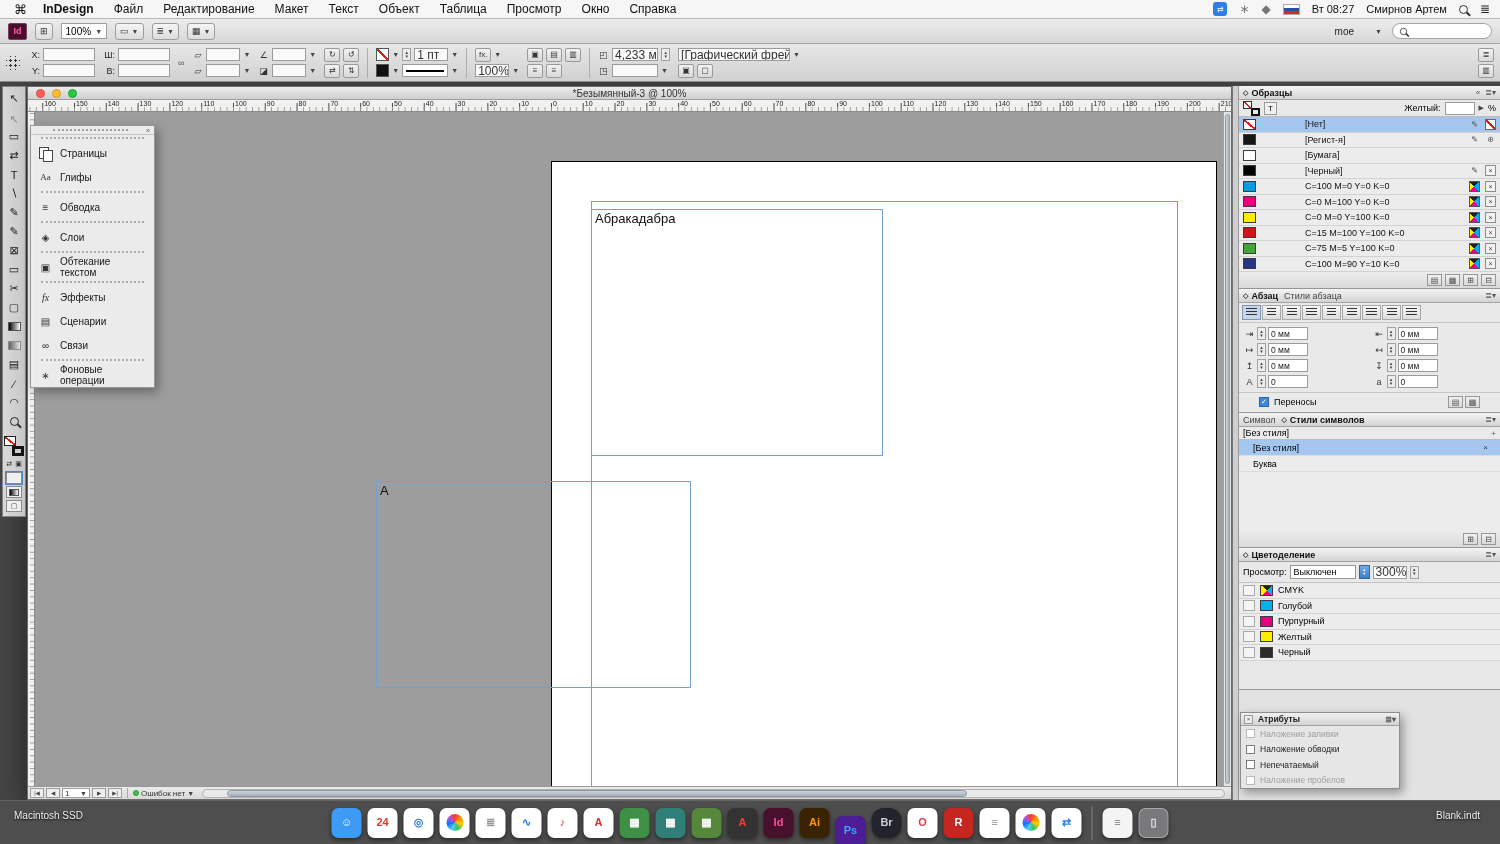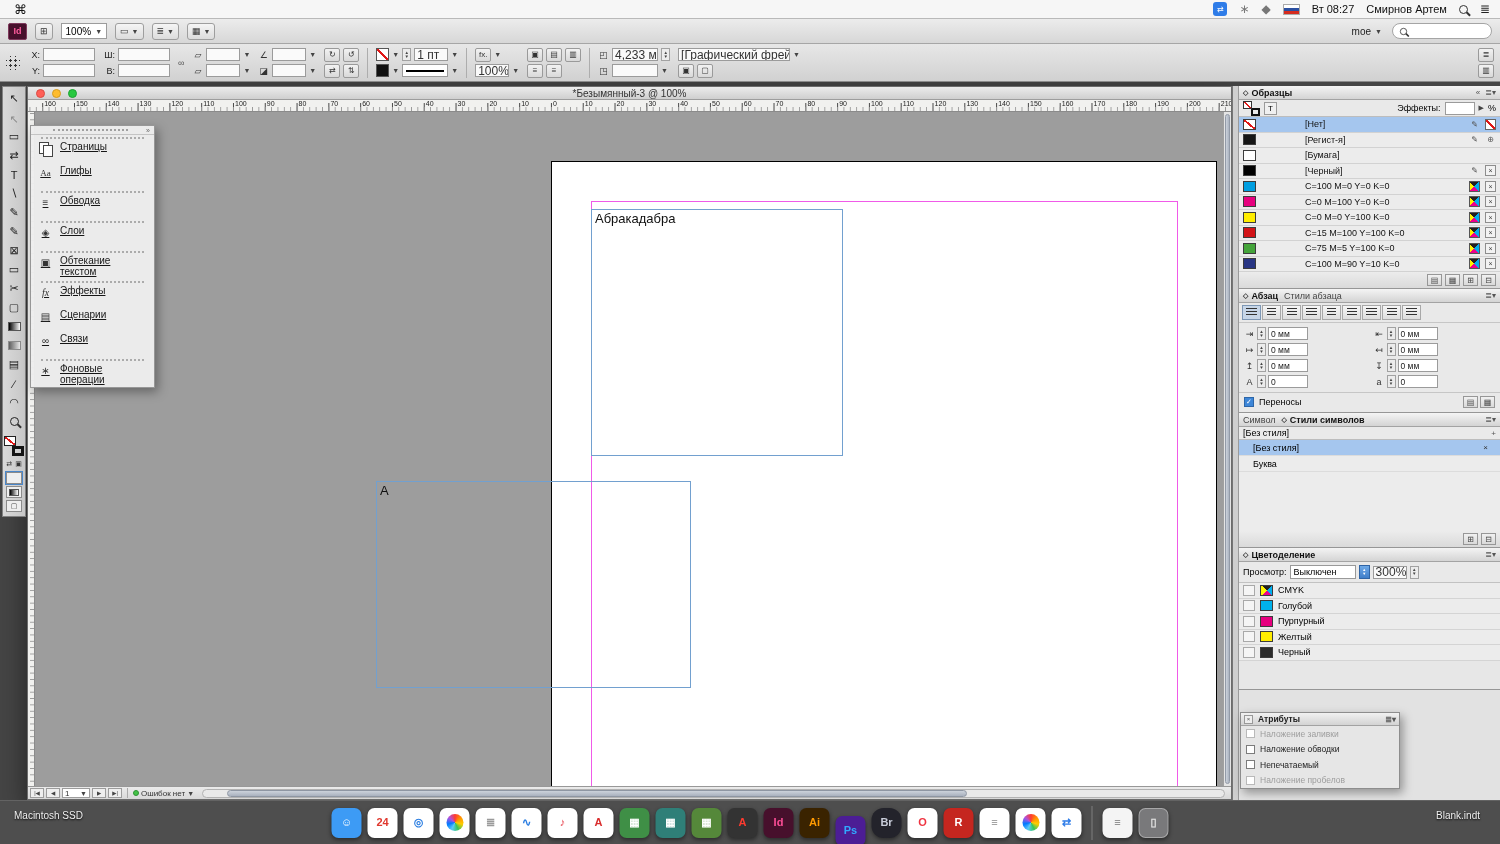--- a/index.html
+++ b/index.html
@@ -19,21 +19,21 @@
 .mag::after{content:"";position:absolute;width:5px;height:1.6px;background:#333;transform:rotate(45deg);right:-4px;bottom:-2px;}
 .list-ic{font-size:12px;color:#222;}
 
 
 .appbar{position:absolute;top:19px;left:0;right:0;height:25px;background:linear-gradient(#ececec,#d7d7d7);border-bottom:1px solid #a6a6a6;display:flex;align-items:center;padding:0 8px;gap:8px;z-index:49;}
 .id-logo{width:19px;height:17px;background:#47102c;border:1px solid #7e3a5c;border-radius:2px;color:#ff5d9e;font-size:9px;font-weight:bold;display:flex;align-items:center;justify-content:center;}
 .appbtn{height:17px;border:1px solid #9e9e9e;border-radius:3px;background:linear-gradient(#f5f5f5,#dcdcdc);display:flex;align-items:center;gap:3px;padding:0 4px;font-size:9px;color:#333;}
 .zoomfield{height:16px;background:#fff;border:1px solid #9c9c9c;display:flex;align-items:center;gap:4px;padding:0 4px;font-size:10px;}
 .caret{font-size:7px;color:#444;}
 .ab-right{margin-left:auto;display:flex;align-items:center;gap:10px;}
-.workspace{display:flex;align-items:center;gap:4px;font-size:10px;color:#222;}
+.workspace{display:flex;align-items:center;gap:21px;font-size:10px;color:#222;}
 .searchbox{width:100px;height:16px;background:#fff;border:1px solid #a5a5a5;border-radius:9px;display:flex;align-items:center;gap:4px;padding:0 6px;}
 .searchbox .mag{transform:scale(.8);}
 
 
 .controlbar{position:absolute;top:44px;left:0;right:0;height:38px;background:linear-gradient(#e7e7e7,#d1d1d1);border-bottom:1px solid #8b8b8b;display:flex;align-items:center;padding:0 6px;gap:8px;z-index:48;font-size:9px;color:#222;}
 .cb-group{display:flex;flex-direction:column;gap:2px;}
 .cb-row{display:flex;align-items:center;gap:3px;height:14px;}
 .cb-label{font-size:9px;width:12px;text-align:right;}
 .cb-field{width:52px;height:13px;background:#fafafa;border:1px solid #9b9b9b;font-size:12px;padding:0 2px;display:flex;align-items:center;color:#333;overflow:hidden;white-space:nowrap;}
 .cb-field.tiny{width:34px;}
@@ -78,40 +78,40 @@
 .rulerh{position:absolute;top:13px;left:0;right:0;height:12px;background:#f1f1ef;border-bottom:1px solid #8a8a8a;overflow:hidden;
   background-image:linear-gradient(90deg,#9a9a9a 0 1px,transparent 1px),linear-gradient(90deg,#474747 0 1px,transparent 1px);
   background-size:6.36px 4px,31.8px 8px;background-position:1.48px bottom,14.2px bottom;background-repeat:repeat-x;}
 .ruler-num{position:absolute;top:0;font-size:7px;color:#222;}
 .rulerv{position:absolute;top:25px;left:0;width:7px;bottom:13px;background:#f1f1ef;border-right:1px solid #8a8a8a;
   background-image:linear-gradient(180deg,#9a9a9a 0 1px,transparent 1px);background-size:4px 6.36px;background-position:right 1px;background-repeat:repeat-y;}
 .canvas{position:absolute;top:25px;left:7px;right:8px;bottom:13px;overflow:hidden;background:#9d9d9d;}
 .page{position:absolute;left:516px;top:49px;width:666px;height:820px;background:#fff;border:1px solid #000;}
 .margins{position:absolute;left:556px;top:89px;width:587px;height:760px;border:1px solid #f05ae8;border-bottom:none;}
 .tframe{position:absolute;border:1px solid #72a0cf;font-family:"Liberation Serif",serif;font-size:13px;color:#101010;padding:0 0 0 3px;line-height:17px;}
-.frame1{left:556px;top:97px;width:252px;height:247px;}
+.frame1{left:556px;top:97px;width:292px;height:247px;}
 .frame2{left:341px;top:369px;width:315px;height:207px;}
 .vscroll{position:absolute;top:25px;right:0;width:8px;bottom:13px;background:#e4e4e4;border-left:1px solid #a0a0a0;}
 .vthumb{position:absolute;left:1px;right:1px;top:2px;bottom:2px;border-radius:3px;background:linear-gradient(90deg,#ccd2db,#aab2bf);border:1px solid #929aa7;}
 .bottombar{position:absolute;left:0;right:0;bottom:0;height:13px;background:linear-gradient(#ebebeb,#d8d8d8);border-top:1px solid #989898;display:flex;align-items:center;gap:2px;padding:0 2px;font-size:8px;color:#333;}
 .nav-btn{width:14px;height:10px;border:1px solid #9c9c9c;background:#eee;display:flex;align-items:center;justify-content:center;font-size:5.5px;color:#444;}
 .page-field{width:28px;height:10px;background:#fff;border:1px solid #9c9c9c;display:flex;align-items:center;justify-content:space-between;padding:0 2px;font-size:8px;}
 .bb-sep{width:1px;height:10px;background:#aaa;margin:0 3px;}
 .status-dot{width:6px;height:6px;border-radius:50%;background:#43c247;border:1px solid #2d9332;}
 .hscroll{flex:1;height:9px;margin:0 4px 0 6px;background:#e9e9e9;border:1px solid #b2b2b2;border-radius:5px;position:relative;}
 .hthumb{position:absolute;left:24px;top:0;width:740px;height:7px;background:linear-gradient(#ccd2db,#a9b1be);border:1px solid #8e96a3;border-radius:4px;}
 
 
 .floatlist{position:absolute;left:30px;top:125px;width:125px;background:rgba(237,237,237,.97);border:1px solid #979797;box-shadow:3px 4px 10px rgba(0,0,0,.35);z-index:30;}
 .fl-top{height:9px;border-bottom:1px solid #c4c4c4;display:flex;align-items:center;padding:0 4px;}
 .fl-dots{flex:1;border-top:2px dotted #9f9f9f;margin:0 18px;}
 .fl-coll{font-size:7px;color:#666;}
 .fl-sep{padding:2px 10px;}
 .fl-sep i{display:block;border-top:2px dotted #ababab;}
-.fl-item{height:24px;display:flex;align-items:flex-start;gap:7px;padding:0 7px;font-size:10px;color:#161616;text-decoration:underline;}
+.fl-item{height:24px;display:flex;align-items:center;gap:7px;padding:0 7px;font-size:10px;color:#161616;}
 .fl-icon{width:15px;height:15px;display:flex;align-items:center;justify-content:center;font-size:10px;color:#333;flex:none;}
 .fl-icon.glyphs-icon{font-family:"Liberation Serif",serif;font-size:9px;}
 .fl-icon.effects-icon{font-style:italic;font-family:"Liberation Serif",serif;}
 .fl-icon.pages-icon{position:relative;}
 .fl-icon.pages-icon::before{content:"";position:absolute;left:1px;top:1px;width:8px;height:10px;border:1px solid #444;background:#fff;}
 .fl-icon.pages-icon::after{content:"";position:absolute;left:5px;top:4px;width:8px;height:10px;border:1px solid #444;background:#fdfdfd;}
 .fl-icon.stroke-icon{letter-spacing:0;}
 
 
 .dockright{position:absolute;left:1232px;top:86px;width:268px;height:714px;background:#cfcfcf;border-left:1px solid #767676;z-index:3;}
@@ -149,21 +149,21 @@
 .par-align{display:flex;gap:1px;padding:2px 3px;border-bottom:1px solid #c6c6c6;}
 .al-btn{width:19px;height:15px;border:1px solid #a8a8a8;background:linear-gradient(#f6f6f6,#dedede);display:flex;align-items:center;justify-content:center;}
 .al-btn.active{background:#c7d6e8;border-color:#7d97b5;}
 .al-g{width:11px;height:9px;background:repeating-linear-gradient(180deg,#333 0 1px,transparent 1px 3px);}
 .al-g.c{width:9px;}
 .al-g.r{width:10px;}
 .par-grid{display:grid;grid-template-columns:1fr 1fr;gap:3px 8px;padding:4px 5px;}
 .par-field{display:flex;align-items:center;gap:2px;}
 .pf-icon{width:11px;font-size:9px;color:#333;text-align:center;}
 .pf-input{width:40px;height:13px;background:#fff;border:1px solid #9b9b9b;font-size:8.5px;display:flex;align-items:center;padding:0 2px;color:#222;}
-.hyph-row{display:flex;align-items:center;gap:5px;padding:3px 5px 4px;border-top:1px solid #c6c6c6;font-size:9px;justify-content:flex-end;}
+.hyph-row{display:flex;align-items:center;gap:5px;padding:3px 20px 4px;border-top:1px solid #c6c6c6;font-size:9px;justify-content:flex-end;}
 .checkbox{width:10px;height:10px;border:1px solid #7c7c7c;background:#fff;flex:none;display:flex;align-items:center;justify-content:center;font-size:7px;color:#fff;}
 .checkbox.checked{background:#3d86d8;border-color:#2d66a8;}
 .checkbox.checked::after{content:"✓";}
 .hyph-btns{margin-left:auto;display:flex;gap:2px;}
 
 .cs-current{height:13px;display:flex;align-items:center;gap:4px;padding:0 4px;font-size:9px;border-bottom:1px solid #bdbdbd;background:#eaeaea;}
 .cs-plus{margin-left:auto;font-size:8px;color:#555;}
 .cs-row{height:16px;display:flex;align-items:center;padding:0 12px 0 14px;font-size:9px;background:#ececec;border-bottom:1px solid #dcdcdc;}
 .cs-row.selected{background:#a5c6ee;}
 .cs-name{flex:1;}
@@ -201,20 +201,32 @@
 .dicon.trash{background:rgba(235,235,240,.28);border:1px solid rgba(255,255,255,.35);}
 .dsep{width:1px;height:34px;background:rgba(255,255,255,.28);margin:0 4px;flex:none;}
 </style>
 </head>
 <body>
 
 <div class="screen">
 
   <div class="menubar">
     <span class="apple">⌘</span>
+    <div style="display:flex;">
+        <span class="menu-item app-name">InDesign</span>
+        <span class="menu-item">Файл</span>
+        <span class="menu-item">Редактирование</span>
+        <span class="menu-item">Макет</span>
+        <span class="menu-item">Текст</span>
+        <span class="menu-item">Объект</span>
+        <span class="menu-item">Таблица</span>
+        <span class="menu-item">Просмотр</span>
+        <span class="menu-item">Окно</span>
+        <span class="menu-item">Справка</span>
+      </div>
     <div class="menu-right">
       <span class="tv-ic">⇄</span>
       <span class="gray-ic">∗</span>
       <span class="gray-ic">◆</span>
       <span class="flag"></span>
       <span>Вт 08:27</span>
       <span>Смирнов Артем</span>
       <span class="mag"></span>
       <span class="list-ic">≣</span>
     </div>
@@ -596,21 +608,21 @@
               <span>«</span>
               <span>≣▾</span>
             </span>
         </div>
         <div class="sw-ctrl">
           <span class="mini-proxy">
               <span class="bk"></span>
               <span class="fr slash"></span>
             </span>
           <span class="tbtn">T</span>
-          <span class="tintlab">Эффекты:</span>
+          <span class="tintlab">Желтый:</span>
           <span class="tintfield"></span>
           <span class="caret">▶</span>
           <span>%</span>
         </div>
         <div class="sw-list">
             <div class="sw-row selected">
               <span class="sw-chip chip-none"></span>
               <span class="sw-name">[Нет]</span>
               <span class="sw-ic ic-noedit">✎</span>
               <span class="sw-ic ic-none"></span>

